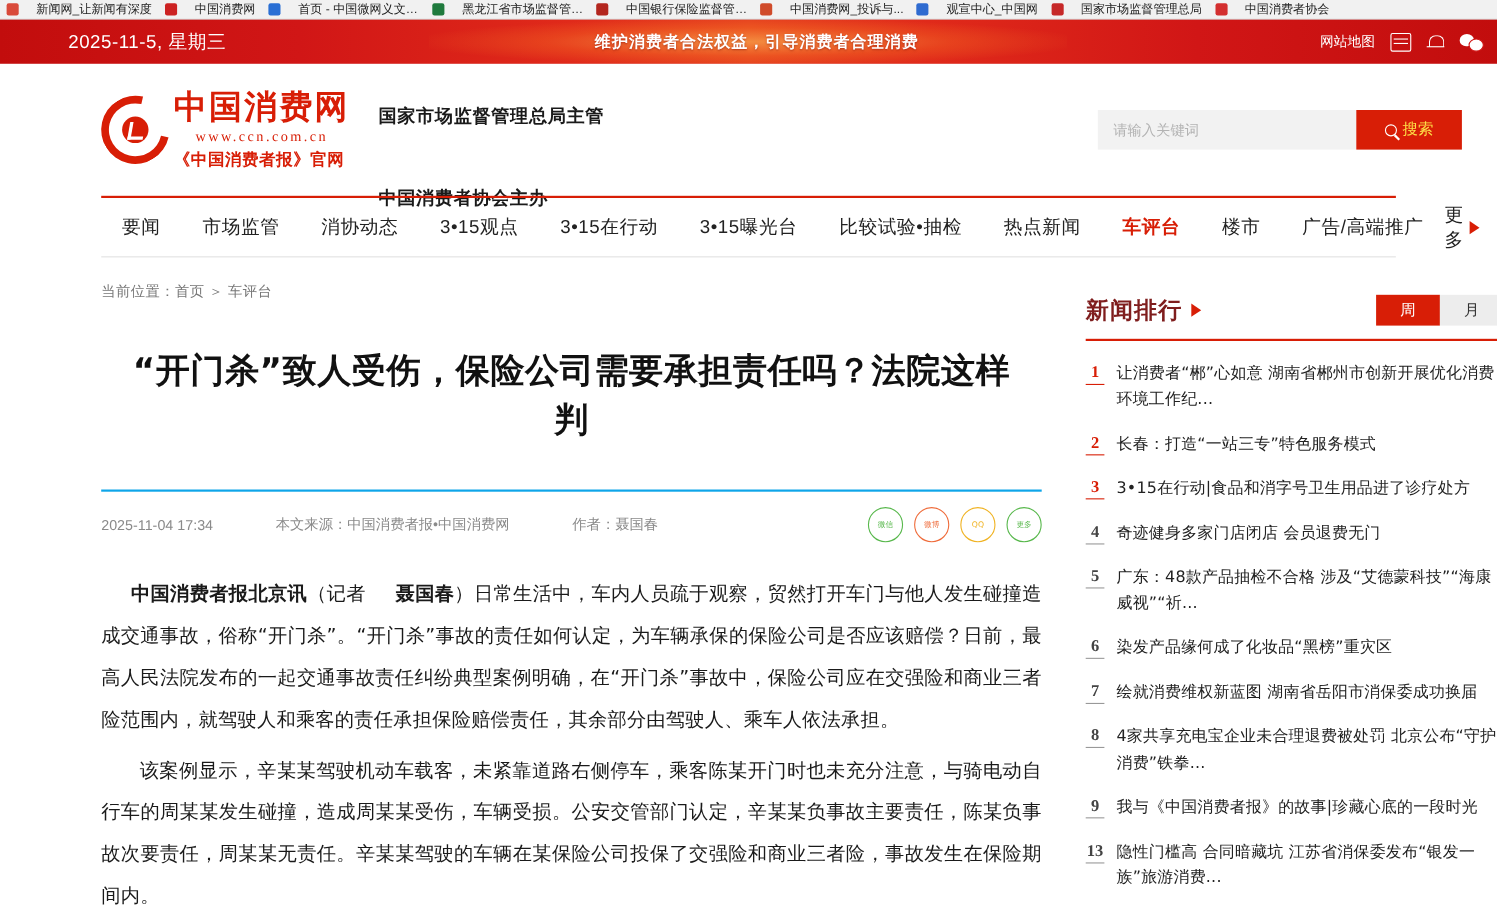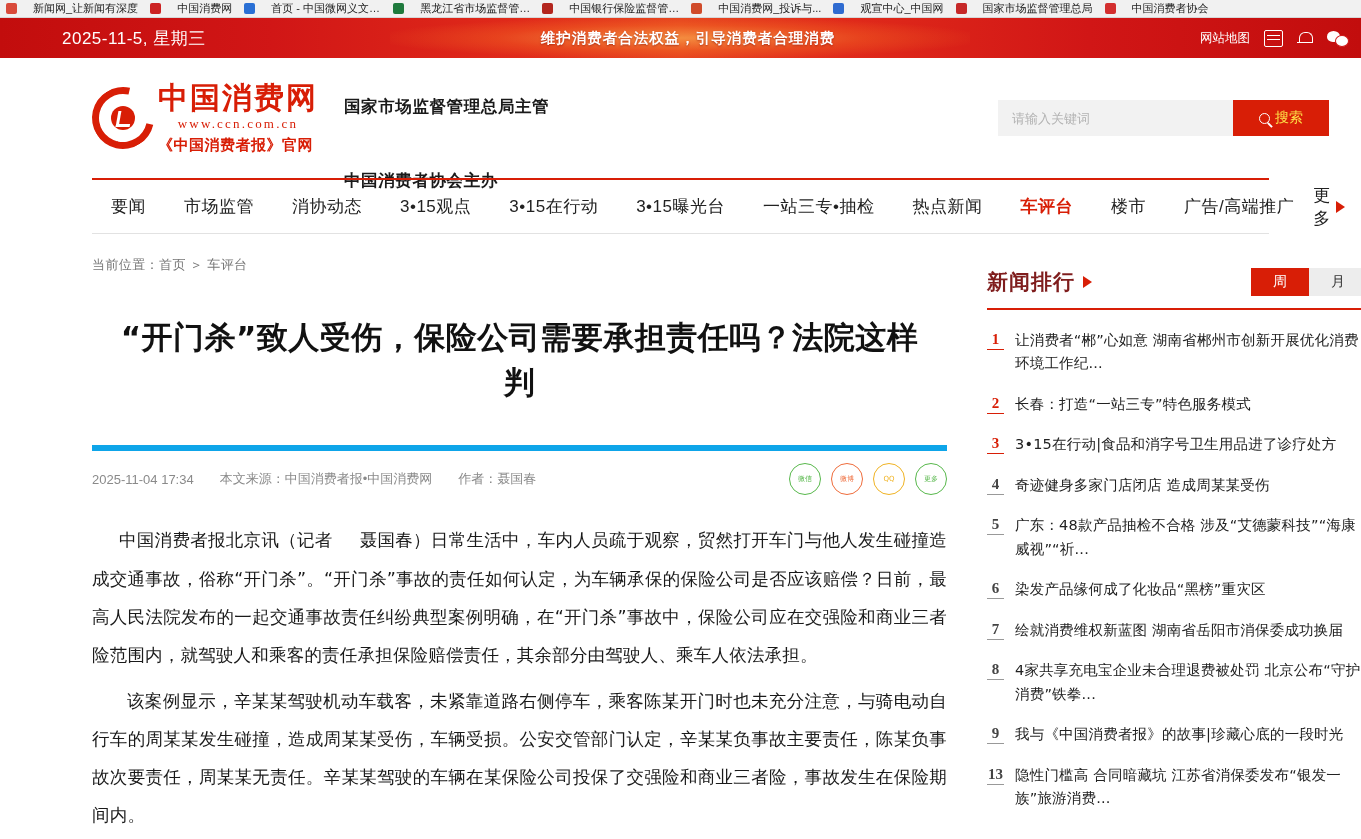--- a/index.html
+++ b/index.html
@@ -324,27 +324,27 @@
     font-size: 31px;
     line-height: 1.45;
     font-weight: bold;
     color: #111;
     text-align: center;
     padding: 8px 20px 20px 20px;
     letter-spacing: .5px;
     font-family: "DejaVu Sans", "Liberation Sans", sans-serif;
   }
   .meta {
-    border-top: 6px solid #0ea5e9;
+    border-top: 2px solid #0ea5e9;
     height: 62px;
     display: flex;
     align-items: center;
     font-size: 13px;
     color: #8a8a8a;
-    gap: 26px;
+    gap: 57px;
   }
   .meta .share {
     margin-left: auto;
     display: flex;
     gap: 10px;
     align-items: flex-start;
   }
   .share-ico {
     width: 32px; height: 32px;
     border-radius: 50%;
@@ -367,21 +367,21 @@
   .article-body p {
     font-size: 17.5px;
     line-height: 2.18;
     color: #1a1a1a;
     margin: 0 0 8px 0;
     text-align: justify;
     letter-spacing: .2px;
     font-family: "DejaVu Sans", "Liberation Sans", sans-serif;
   }
   .article-body p.indent { text-indent: 2em; }
-  .article-body b { font-weight: normal; padding-left: 27px; }
+  .article-body b { font-weight: bold; padding-left: 27px; }
 
   
   .rank-box { padding-top: 22px; }
   .rank-head {
     height: 54px;
     border-bottom: 2px solid #d81e06;
     display: flex;
     align-items: center;
     gap: 8px;
   }
@@ -512,21 +512,21 @@
 </div>
 
 <div class="navwrap">
   <div class="nav">
     <div class="nav-item">要闻</div>
     <div class="nav-item">市场监管</div>
     <div class="nav-item">消协动态</div>
     <div class="nav-item">3•15观点</div>
     <div class="nav-item">3•15在行动</div>
     <div class="nav-item">3•15曝光台</div>
-    <div class="nav-item">一站三专•抽检</div>
+    <div class="nav-item">比较试验•抽检</div>
     <div class="nav-item">热点新闻</div>
     <div class="nav-item active">车评台</div>
     <div class="nav-item">楼市</div>
     <div class="nav-item">广告/高端推广</div>
     <div class="nav-more">
       <span>更多</span>
       <span class="tri-right"></span>
     </div>
   </div>
 </div>
@@ -589,21 +589,21 @@
         <div class="rank-item">
           <span class="rank-num">2</span>
           <span class="rank-text">长春：打造“一站三专”特色服务模式</span>
         </div>
         <div class="rank-item">
           <span class="rank-num">3</span>
           <span class="rank-text">3•15在行动|食品和消字号卫生用品进了诊疗处方</span>
         </div>
         <div class="rank-item">
           <span class="rank-num grey">4</span>
-          <span class="rank-text">奇迹健身多家门店闭店 造成周某某受伤</span>
+          <span class="rank-text">奇迹健身多家门店闭店 会员退费无门</span>
         </div>
         <div class="rank-item">
           <span class="rank-num grey">5</span>
           <span class="rank-text">广东：48款产品抽检不合格 涉及“艾德蒙科技”“海康威视”“祈...</span>
         </div>
         <div class="rank-item">
           <span class="rank-num grey">6</span>
           <span class="rank-text">染发产品缘何成了化妆品“黑榜”重灾区</span>
         </div>
         <div class="rank-item">

